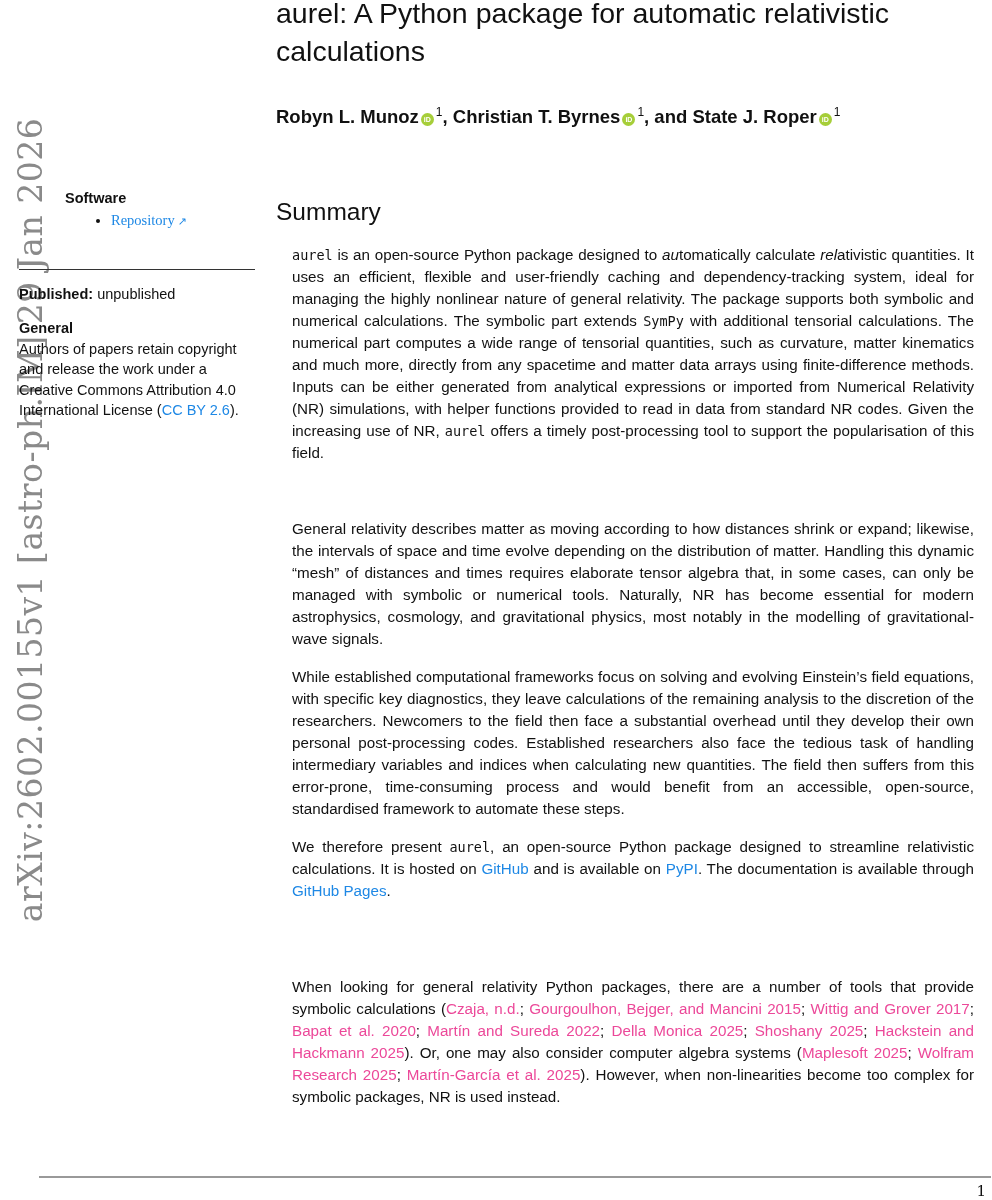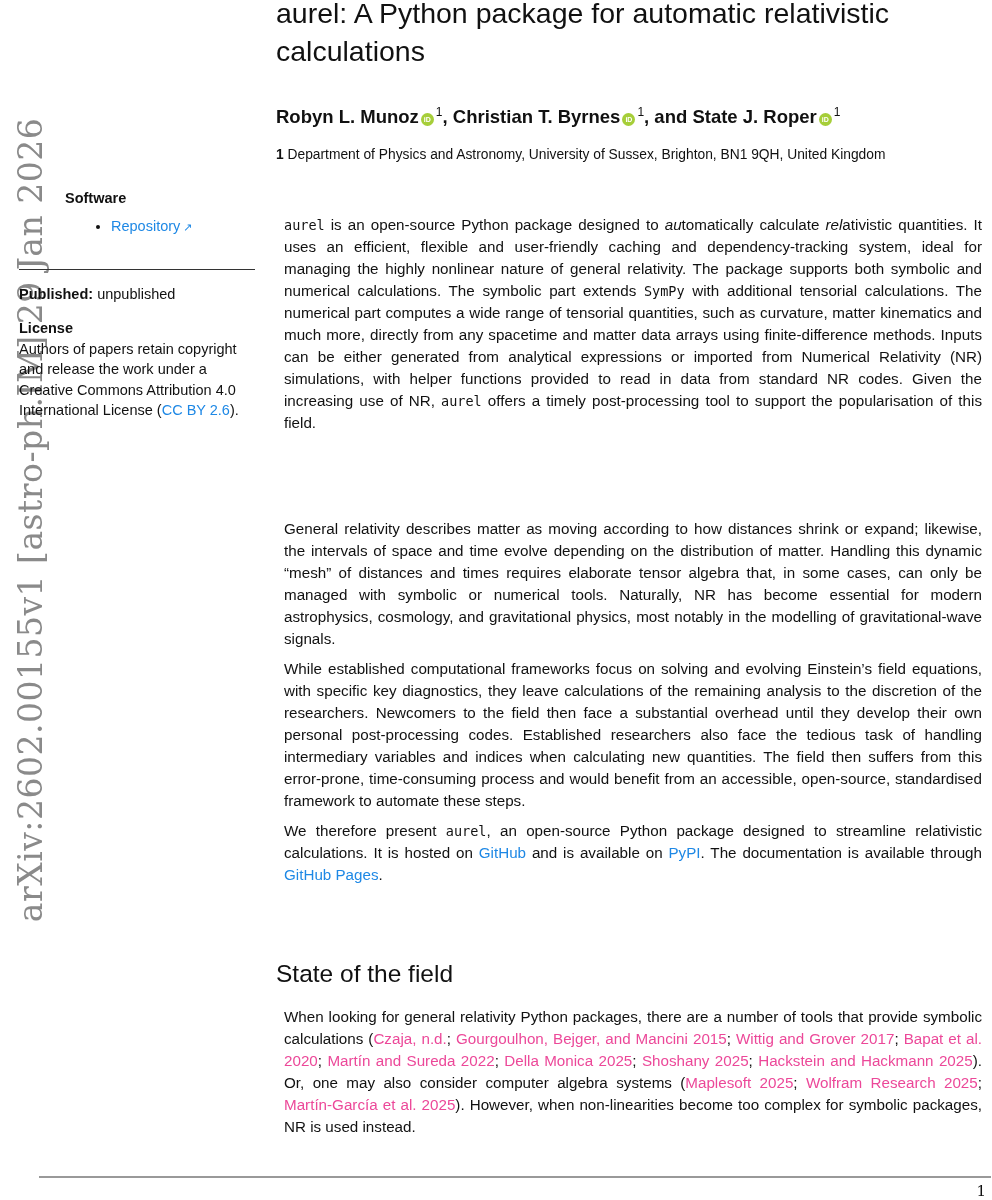--- a/index.html
+++ b/index.html
@@ -44,34 +44,34 @@
     margin-top: 18px; font-size: 13.8px; font-family: "Liberation Sans", sans-serif;
     white-space: nowrap;
   }
   .affil b { font-weight: bold; }
   h2 {
     font-family: "Liberation Sans", sans-serif;
     font-size: 24.5px; font-weight: normal; margin: 0; line-height: 30px;
   }
   p {
     font-family: "Liberation Sans", sans-serif;
-    font-size: 15.2px; line-height: 22px; margin: 8px;
+    font-size: 15.2px; line-height: 22px; margin: 16px;
     text-align: justify;
   }
   .mono { font-family: "DejaVu Sans Mono", "Liberation Mono", monospace; font-size: 13.5px; }
   a.link { color: #1e88e5; text-decoration: none; }
   a.cite { color: #ec4899; text-decoration: none; }
   .sec { position: absolute; left: 0; width: 714px; }
   .sidebar {
     position: absolute; left: 19px; top: 190px; width: 236px;
     font-family: "Liberation Sans", sans-serif; font-size: 14.5px; margin-left: 46px;
   }
   .sidebar .label { font-weight: bold; }
   .sidebar ul { margin: 6px 0 0 0; padding-left: 46px; list-style: disc; }
-  .sidebar li { line-height: 28px; }
+  .sidebar li { line-height: 16px; font-family: Liberation Serif, serif; }
   .ext-icon { font-size: 11px; color: #1e88e5; margin-left: 3px; }
   .side-rule {
     position: absolute; left: 19px; top: 269px; width: 236px; height: 0;
     border-top: 1.3px solid #333;
   }
   .published { position: absolute; left: 19px; top: 286px; font-size: 14.5px; font-family: "Liberation Sans", sans-serif; text-align: right; }
   .license { position: absolute; left: 19px; top: 318px; width: 236px; font-size: 14.5px; line-height: 20.5px; font-family: "Liberation Sans", sans-serif; }
   .footer-rule {
     position: absolute; left: 39px; top: 1176px; width: 952px; height: 2px;
     background: #999;
@@ -94,45 +94,42 @@
     <li>
       <a class="link" href="#">Repository</a><span class="ext-icon">↗︎</span>
     </li>
   </ul>
 </div>
 <div class="side-rule"></div>
 <div class="published">
   <b>Published:</b><span> unpublished</span>
 </div>
 <div class="license">
-  <div style="font-weight:bold">License</div>
+  <div style="font-weight:bold">General</div>
   <span>Authors of papers retain copyright and release the work under a Creative Commons Attribution 4.0 International License (</span><a class="link" href="#">CC BY 2.6</a><span>).</span>
 </div>
 
 <div class="main">
   <h1 class="title">aurel: A Python package for automatic relativistic calculations</h1>
 
   <div class="authors">
     <span>Robyn L. Munoz</span><span class="orcid">iD</span><span class="sup">1</span><span>, </span><span>Christian T. Byrnes</span><span class="orcid">iD</span><span class="sup">1</span><span>, and </span><span>State J. Roper</span><span class="orcid">iD</span><span class="sup">1</span>
   </div>
 
-  <div class="affil">
-    <b>1</b><span> Department of Physics and Astronomy, University of Sussex, Brighton, BN1 9QH, United Kingdom</span>
-  </div>
 
   <div class="sec" style="top:197px;">
+    <h2>Summary</h2>
     <p style="margin-top:17px;"><span class="mono">aurel</span><span> is an open-source Python package designed to </span><em>au</em><span>tomatically calculate </span><em>rel</em><span>ativistic quantities.  It uses an efficient, flexible and user-friendly caching and dependency-tracking system, ideal for managing the highly nonlinear nature of general relativity.  The package supports both symbolic and numerical calculations.  The symbolic part extends </span><span class="mono">SymPy</span><span> with additional tensorial calculations.  The numerical part computes a wide range of tensorial quantities, such as curvature, matter kinematics and much more, directly from any spacetime and matter data arrays using finite-difference methods. Inputs can be either generated from analytical expressions or imported from Numerical Relativity (NR) simulations, with helper functions provided to read in data from standard NR codes. Given the increasing use of NR, </span><span class="mono">aurel</span><span> offers a timely post-processing tool to support the popularisation of this field.</span></p>
   </div>
 
   <div class="sec" style="top:501px;">
     <p style="margin-top:17px;">General relativity describes matter as moving according to how distances shrink or expand; likewise, the intervals of space and time evolve depending on the distribution of matter. Handling this dynamic “mesh” of distances and times requires elaborate tensor algebra that, in some cases, can only be managed with symbolic or numerical tools.  Naturally, NR has become essential for modern astrophysics, cosmology, and gravitational physics, most notably in the modelling of gravitational-wave signals.</p>
     <p style="margin-top:8px;">While established computational frameworks focus on solving and evolving Einstein’s field equations, with specific key diagnostics, they leave calculations of the remaining analysis to the discretion of the researchers.  Newcomers to the field then face a substantial overhead until they develop their own personal post-processing codes.  Established researchers also face the tedious task of handling intermediary variables and indices when calculating new quantities. The field then suffers from this error-prone, time-consuming process and would benefit from an accessible, open-source, standardised framework to automate these steps.</p>
     <p style="margin-top:8px;"><span>We therefore present </span><span class="mono">aurel</span><span>, an open-source Python package designed to streamline relativistic calculations.  It is hosted on </span><a class="link" href="#">GitHub</a><span> and is available on </span><a class="link" href="#">PyPI</a><span>. The documentation is available through </span><a class="link" href="#">GitHub Pages</a><span>.</span></p>
   </div>
 
   <div class="sec" style="top:959px;">
-    <h2>State of the field</h2>
     <p style="margin-top:17px;"><span>When looking for general relativity Python packages, there are a number of tools that provide symbolic calculations (</span><a class="cite" href="#">Czaja, n.d.</a><span>; </span><a class="cite" href="#">Gourgoulhon, Bejger, and Mancini 2015</a><span>; </span><a class="cite" href="#">Wittig and Grover 2017</a><span>; </span><a class="cite" href="#">Bapat et al.  2020</a><span>; </span><a class="cite" href="#">Martín and Sureda 2022</a><span>; </span><a class="cite" href="#">Della Monica 2025</a><span>; </span><a class="cite" href="#">Shoshany 2025</a><span>; </span><a class="cite" href="#">Hackstein and Hackmann 2025</a><span>).  Or, one may also consider computer algebra systems (</span><a class="cite" href="#">Maplesoft 2025</a><span>; </span><a class="cite" href="#">Wolfram Research 2025</a><span>; </span><a class="cite" href="#">Martín-García et al.  2025</a><span>).  However, when non-linearities become too complex for symbolic packages, NR is used instead.</span></p>
   </div>
 </div>
 
 <div class="footer-rule"></div>
 <div class="page-num">1</div>
 
 </body></html>

